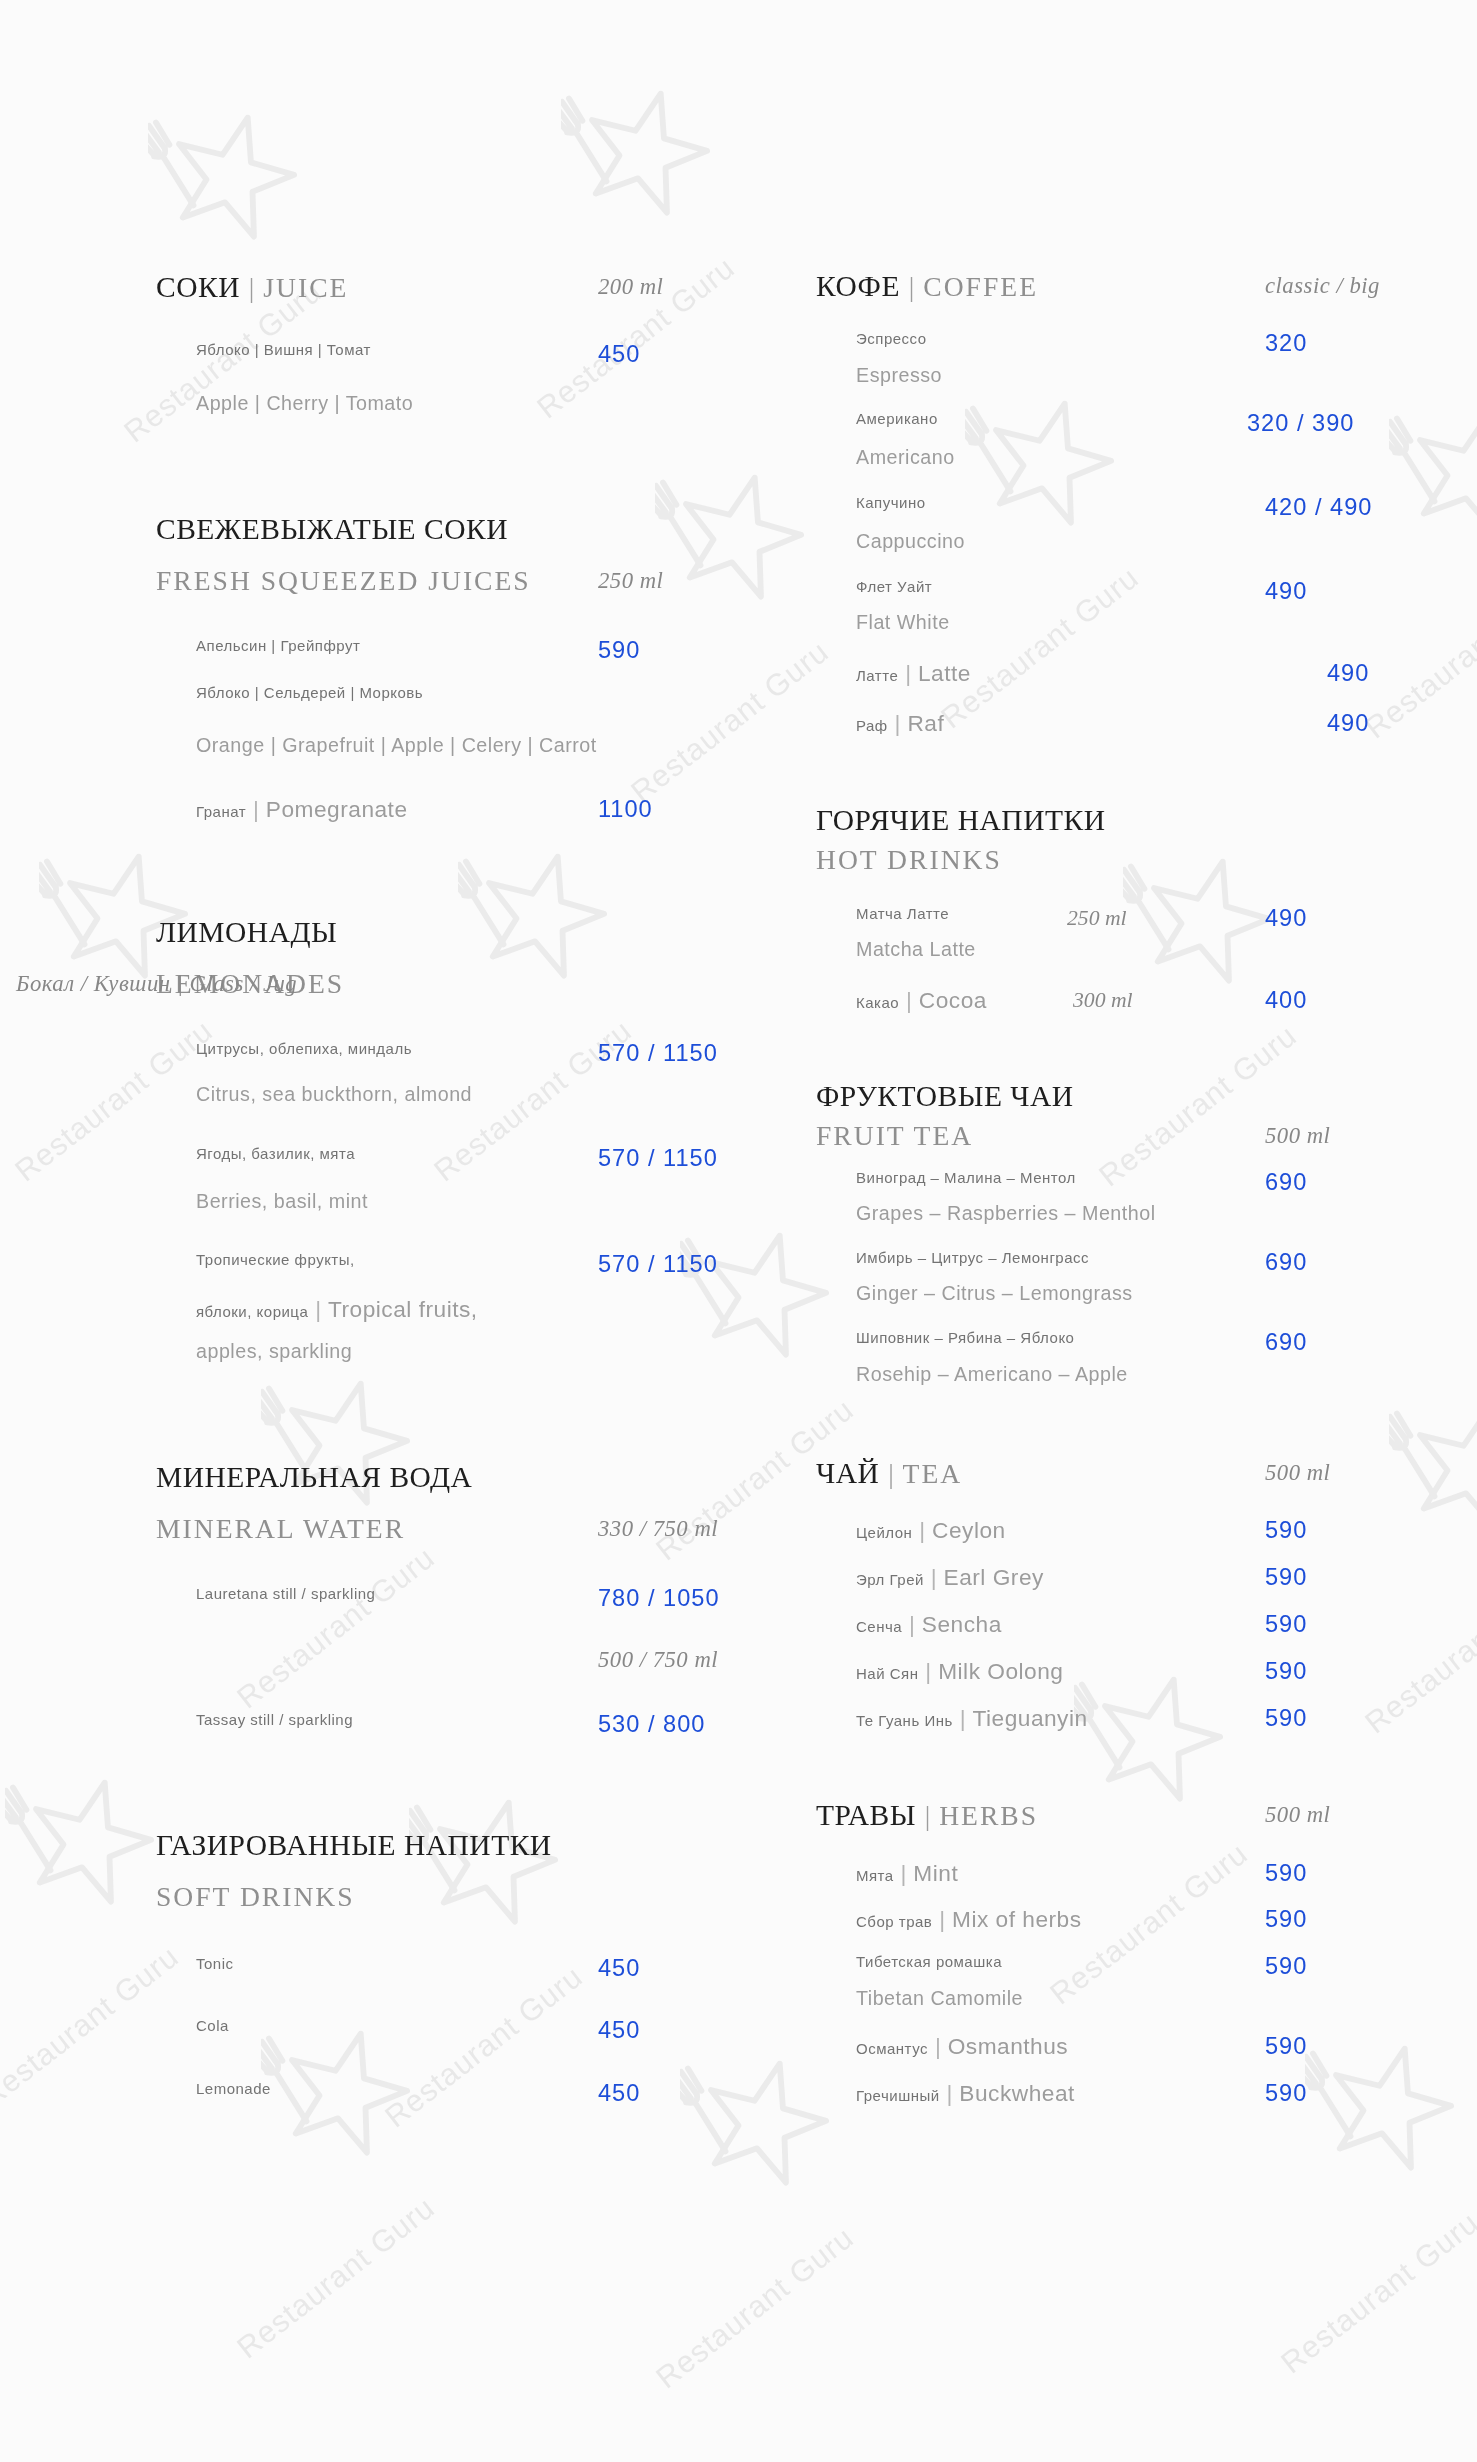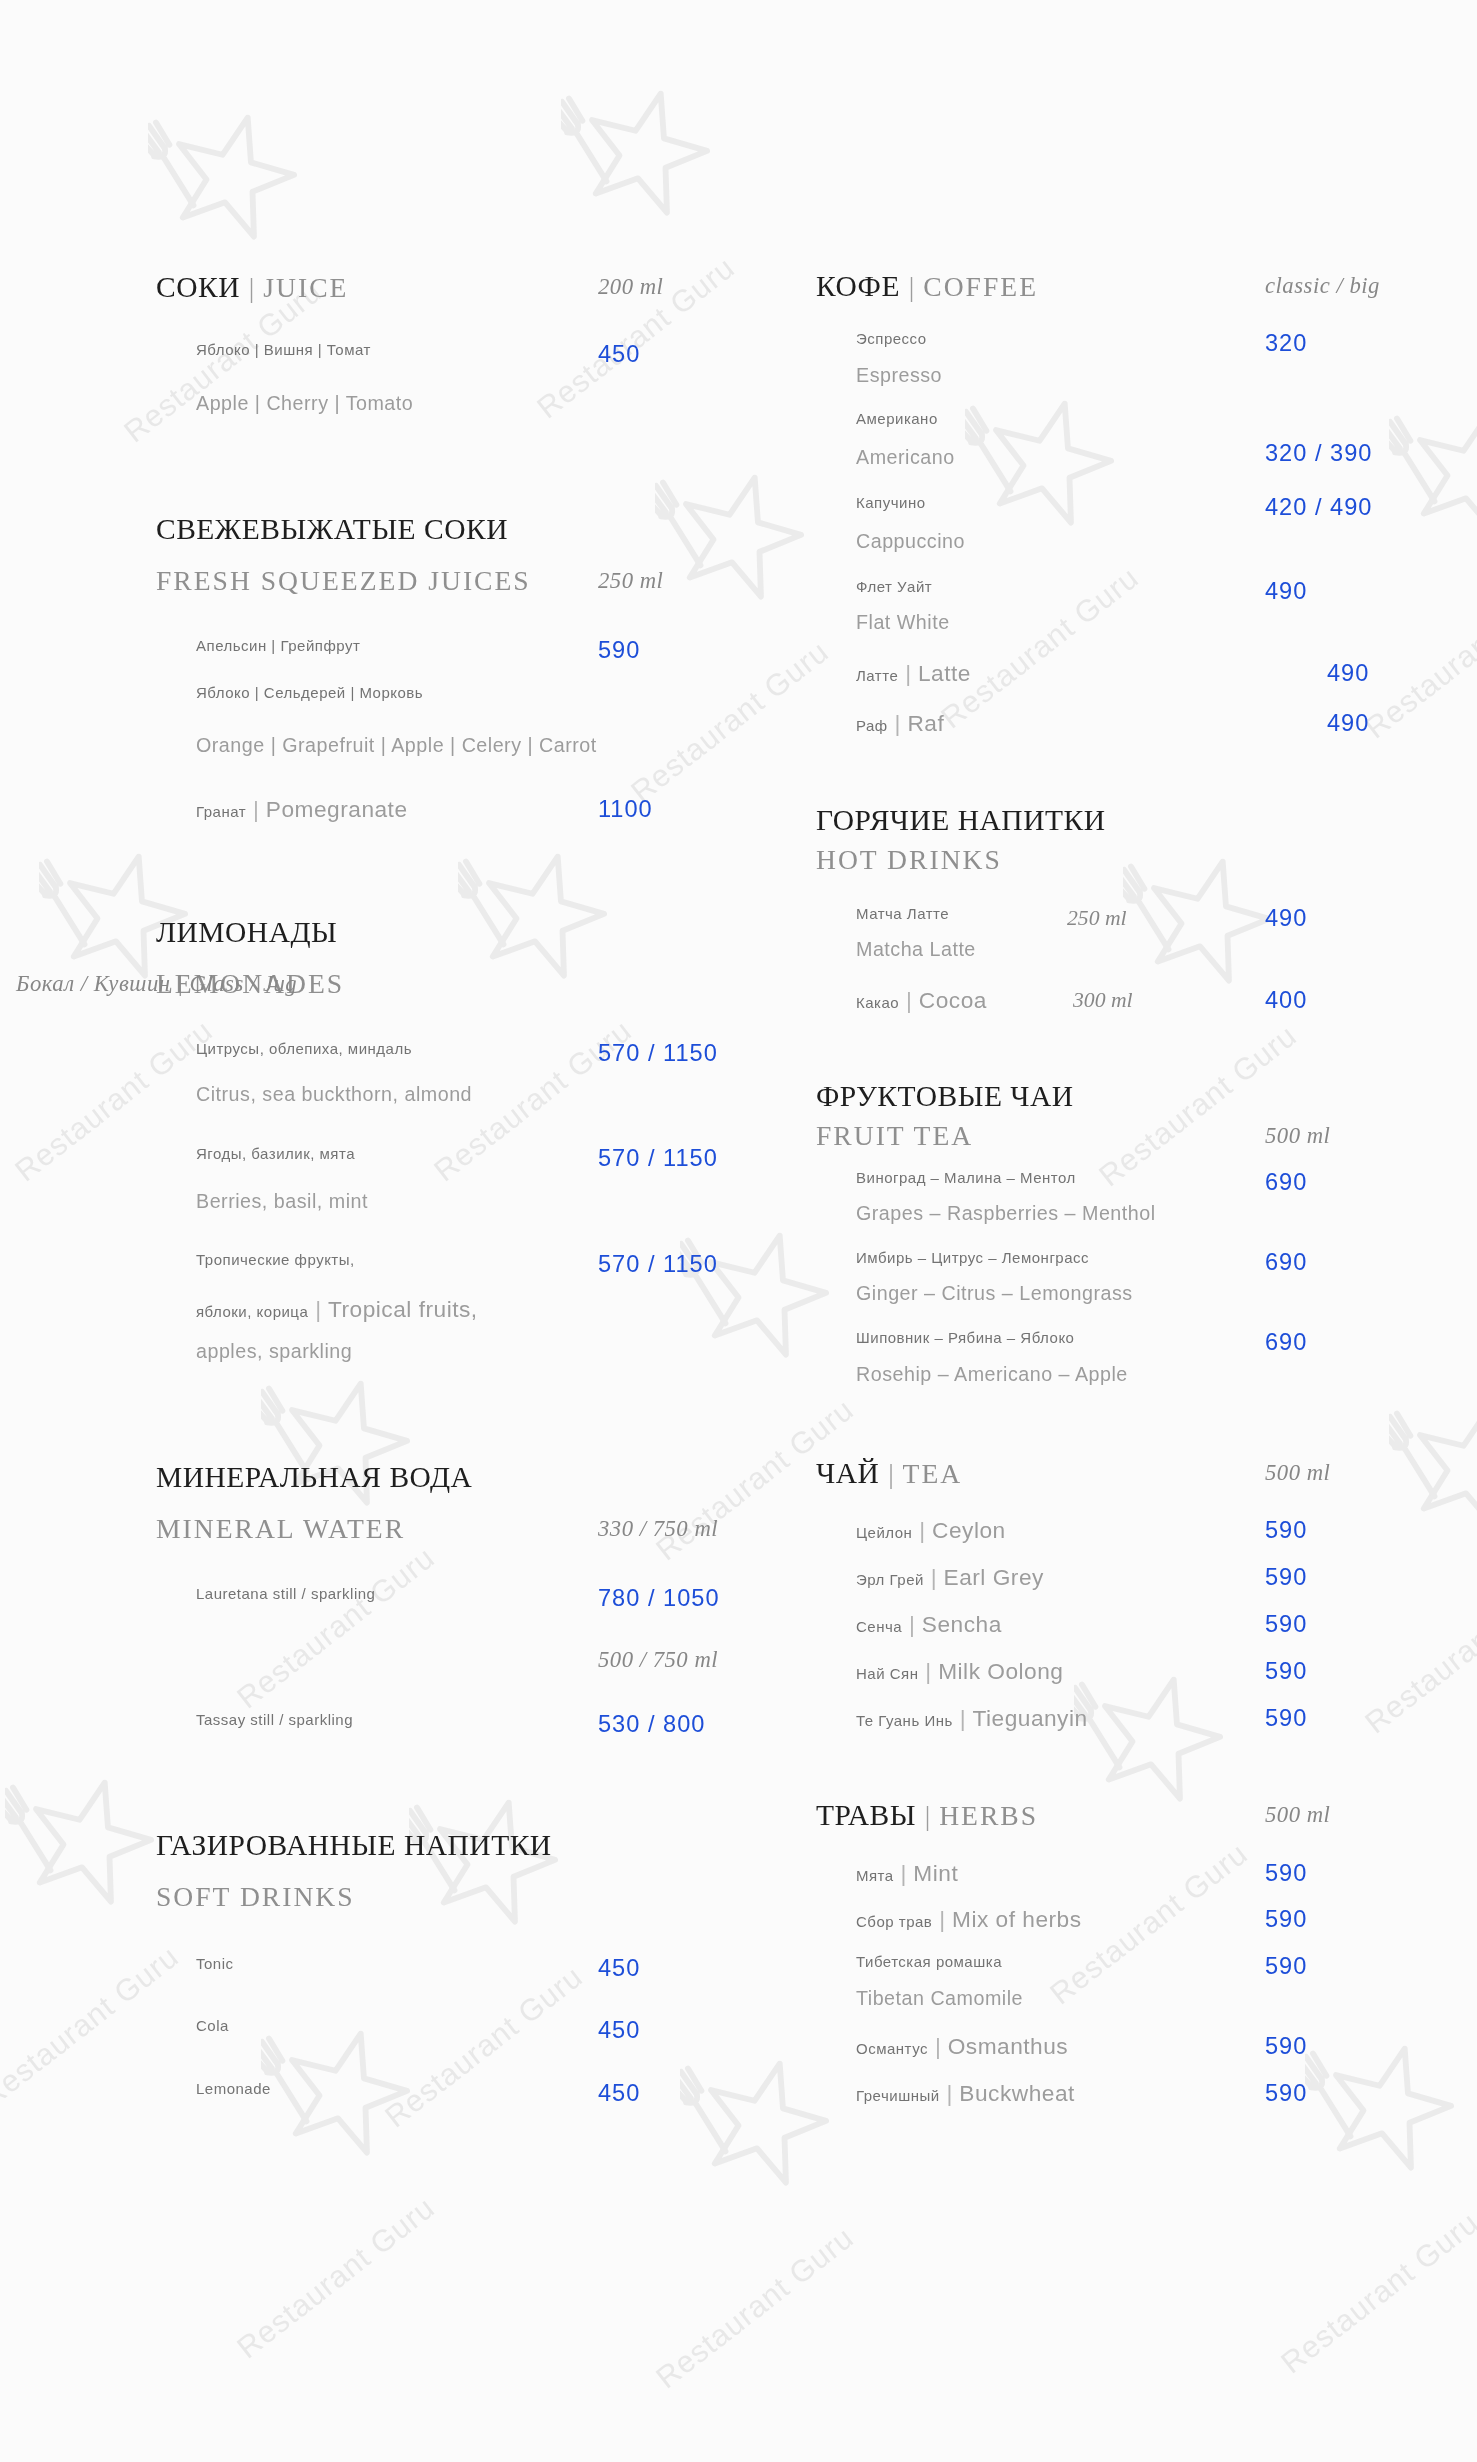--- a/index.html
+++ b/index.html
@@ -271,21 +271,21 @@
         <div class="row" style="top: 126px; left: 40px;"><span class="item-name">Tonic</span><span class="price" style="left: 402px;">450</span></div>
         <div class="row" style="top: 188px; left: 40px;"><span class="item-name">Cola</span><span class="price" style="left: 402px;">450</span></div>
         <div class="row" style="top: 251px; left: 40px;"><span class="item-name">Lemonade</span><span class="price" style="left: 402px;">450</span></div>
       </div>
     </div>
     <div class="column" style="left: 816px; width: 612px;">
       <div class="section" style="top: 270px;">
         <div class="row" style="top: 0px; left: 0px;"><span class="h-ru">КОФЕ</span><span class="h-sep">|</span><span class="h-en">COFFEE</span><span class="vol" style="left: 449px;">classic / big</span></div>
         <div class="row" style="top: 60px; left: 40px;"><span class="item-name">Эспрессо</span><span class="price" style="left: 409px;">320</span></div>
         <div class="row" style="top: 94px; left: 40px;"><span class="trans">Espresso</span></div>
-        <div class="row" style="top: 140px; left: 40px;"><span class="item-name">Американо</span><span class="price" style="left: 409px; margin-top: 30px;">320 / 390</span></div>
+        <div class="row" style="top: 140px; left: 40px;"><span class="item-name">Американо</span><span class="price" style="left: 391px;">320 / 390</span></div>
         <div class="row" style="top: 176px; left: 40px;"><span class="trans">Americano</span></div>
         <div class="row" style="top: 224px; left: 40px;"><span class="item-name">Капучино</span><span class="price" style="left: 409px;">420 / 490</span></div>
         <div class="row" style="top: 260px; left: 40px;"><span class="trans">Cappuccino</span></div>
         <div class="row" style="top: 308px; left: 40px;"><span class="item-name">Флет Уайт</span><span class="price" style="left: 409px;">490</span></div>
         <div class="row" style="top: 341px; left: 40px;"><span class="trans">Flat White</span></div>
         <div class="row" style="top: 390px; left: 40px;"><span class="item-name">Латте</span><span class="item-sep">|</span><span class="item-en">Latte</span><span class="price" style="left: 471px;">490</span></div>
         <div class="row" style="top: 440px; left: 40px;"><span class="item-name">Раф</span><span class="item-sep">|</span><span class="item-en">Raf</span><span class="price" style="left: 471px;">490</span></div>
       </div>
       <div class="section" style="top: 804px;">
         <div class="row" style="top: 0px; left: 0px;"><span class="h-ru">ГОРЯЧИЕ НАПИТКИ</span></div>

